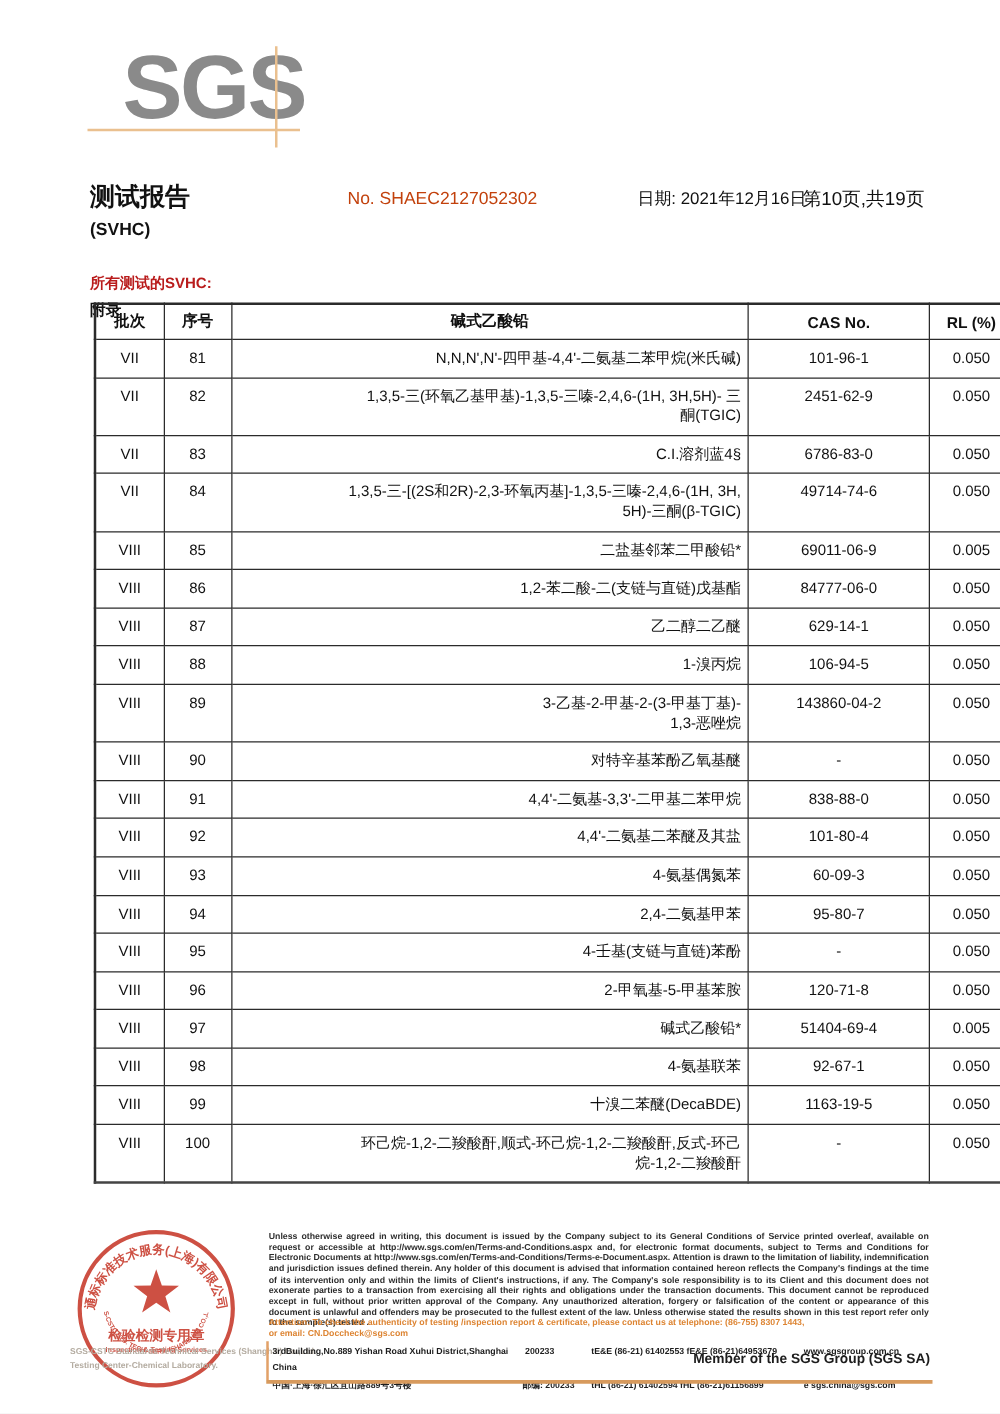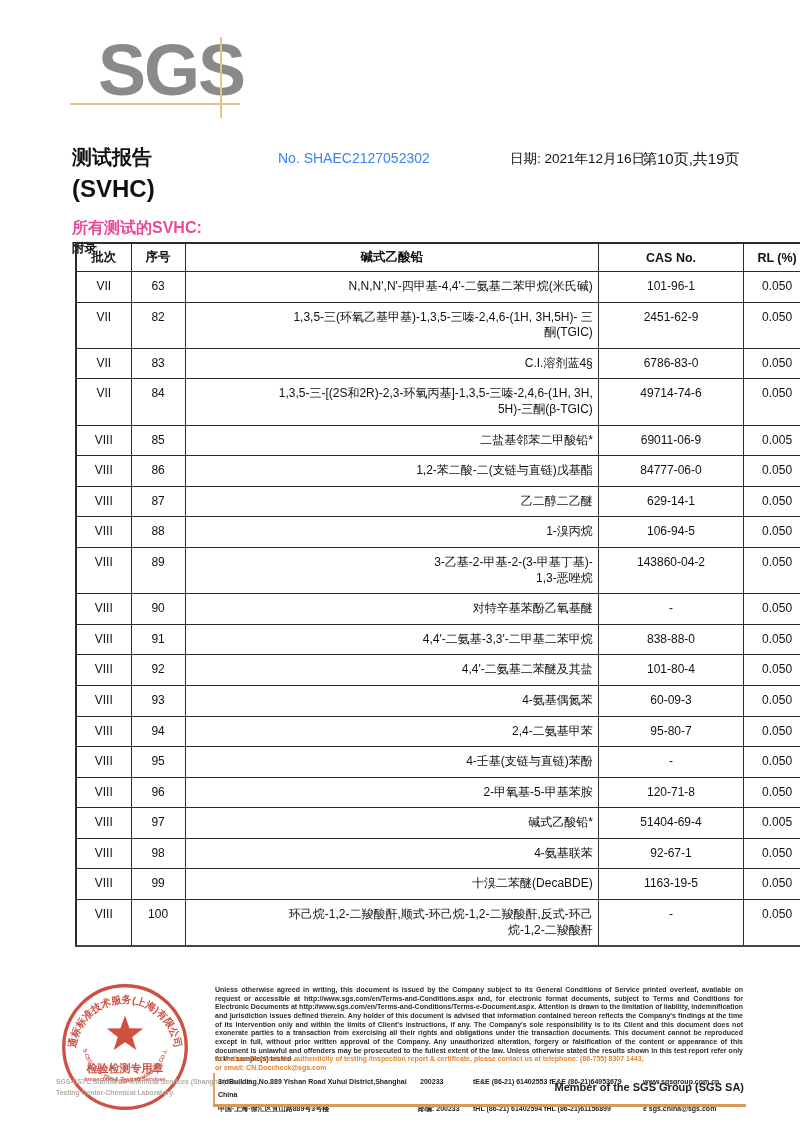--- a/index.html
+++ b/index.html
@@ -7,26 +7,26 @@
   .page { position:relative; width:800px; height:1131px; background:#ffffff; margin:0 auto; overflow:hidden; }
 
   
   .logo-letters { position:absolute; left:98px; top:34px; font-size:72px; font-weight:bold;
     color:#8a8a8a; letter-spacing:-2px; line-height:1; transform:scaleY(1.0); }
   .logo-vline { position:absolute; left:220px; top:37px; width:2px; height:81px; background:#eac08f; }
   .logo-hline { position:absolute; left:70px; top:103px; width:170px; height:2px; background:#eac08f; }
 
   
   .title { position:absolute; left:72px; top:144px; font-size:20px; font-weight:bold; color:#111; }
-  .title2 { position:absolute; left:72px; top:175px; font-size:24px; font-weight:bold; color:#111; }
-  .report-no { position:absolute; left:278px; top:150px; font-size:14px; color:#3b82f6; }
+  .title2 { position:absolute; left:72px; top:175px; font-size:14px; font-weight:bold; color:#111; }
+  .report-no { position:absolute; left:278px; top:150px; font-size:14px; color:#c2410c; }
   .report-date { position:absolute; left:488px; top:150px; font-size:13.5px; color:#111;margin-left:22px; }
   .report-page { position:absolute; left:642px; top:150px; font-size:15px; color:#111; }
   .appendix { position:absolute; left:72px; top:198px; font-size:12.5px; font-weight:bold; color:#111;margin-top:42px; }
-  .list-label { position:absolute; left:72px; top:218px; font-size:16px; font-weight:bold; color:#ec4899; }
+  .list-label { position:absolute; left:72px; top:218px; font-size:12px; font-weight:bold; color:#b91c1c; }
 
   
   table.svhc { position:absolute; left:75px; top:242px; width:737px; border-collapse:collapse;
     border:2px solid #2b2b2b; }
   table.svhc th { border:1px solid #2b2b2b; font-size:12.5px; font-weight:bold; padding:5px 3px;
     text-align:center; color:#111; }
   table.svhc td { border:1px solid #2b2b2b; font-size:12px; line-height:1.3; padding:7px 5px;
     vertical-align:top; color:#111; }
   td.c-batch, td.c-no, td.c-cas, td.c-rl { text-align:center; }
   td.c-name { text-align:right; padding-left:4px; white-space:pre-line; }
@@ -82,21 +82,21 @@
         <th>批次</th>
         <th>序号</th>
         <th>碱式乙酸铅</th>
         <th>CAS No.</th>
         <th>RL (%)</th>
       </tr>
     </thead>
     <tbody>
         <tr>
           <td class="c-batch">VII</td>
-          <td class="c-no">63</td>
+          <td class="c-no">81</td>
           <td class="c-name">N,N,N',N'-四甲基-4,4'-二氨基二苯甲烷(米氏碱)</td>
           <td class="c-cas">101-96-1</td>
           <td class="c-rl">0.050</td>
         </tr>
         <tr>
           <td class="c-batch">VII</td>
           <td class="c-no">82</td>
           <td class="c-name">1,3,5-三(环氧乙基甲基)-1,3,5-三嗪-2,4,6-(1H, 3H,5H)- 三
 酮(TGIC)</td>
           <td class="c-cas">2451-62-9</td>

